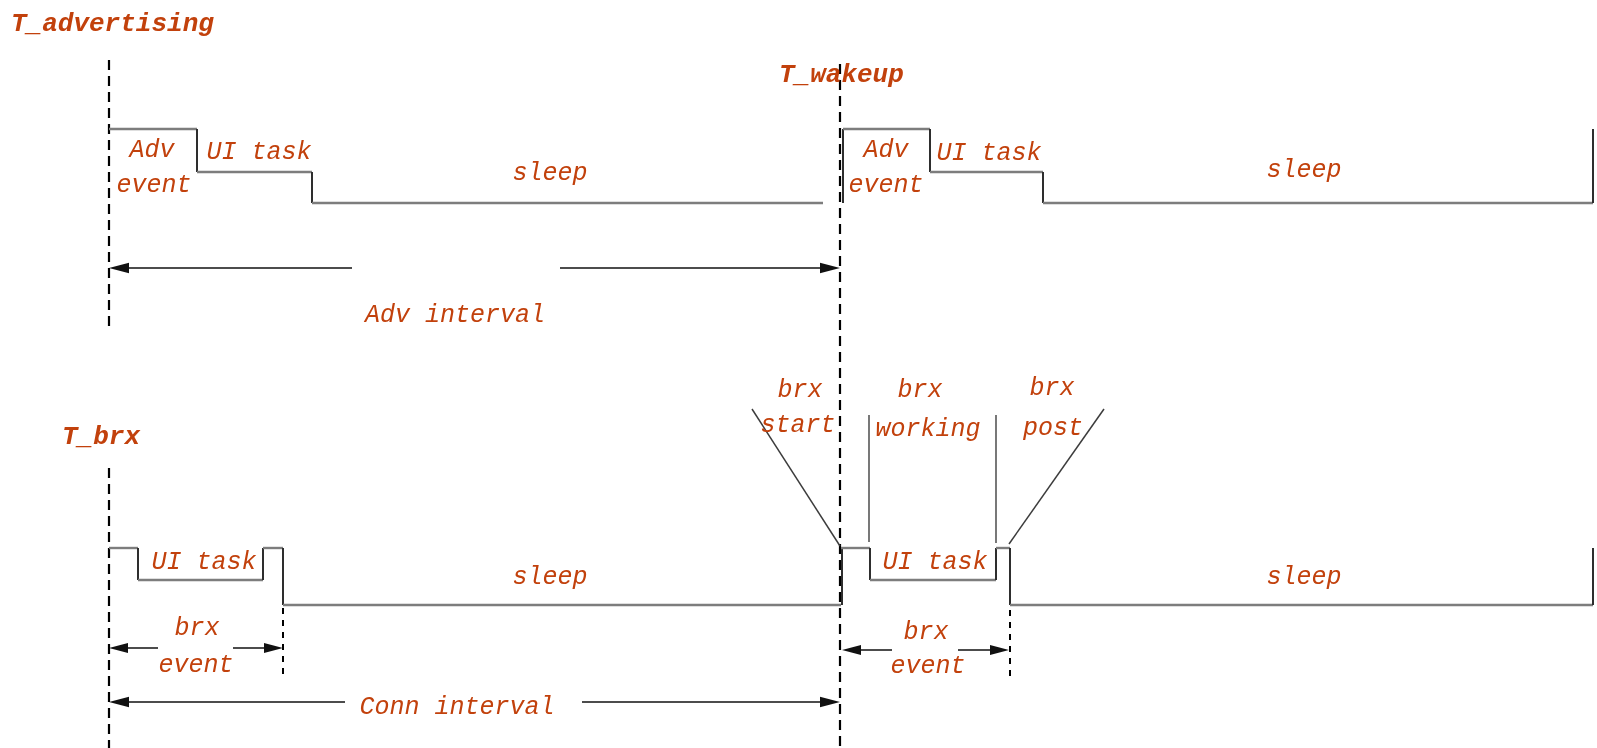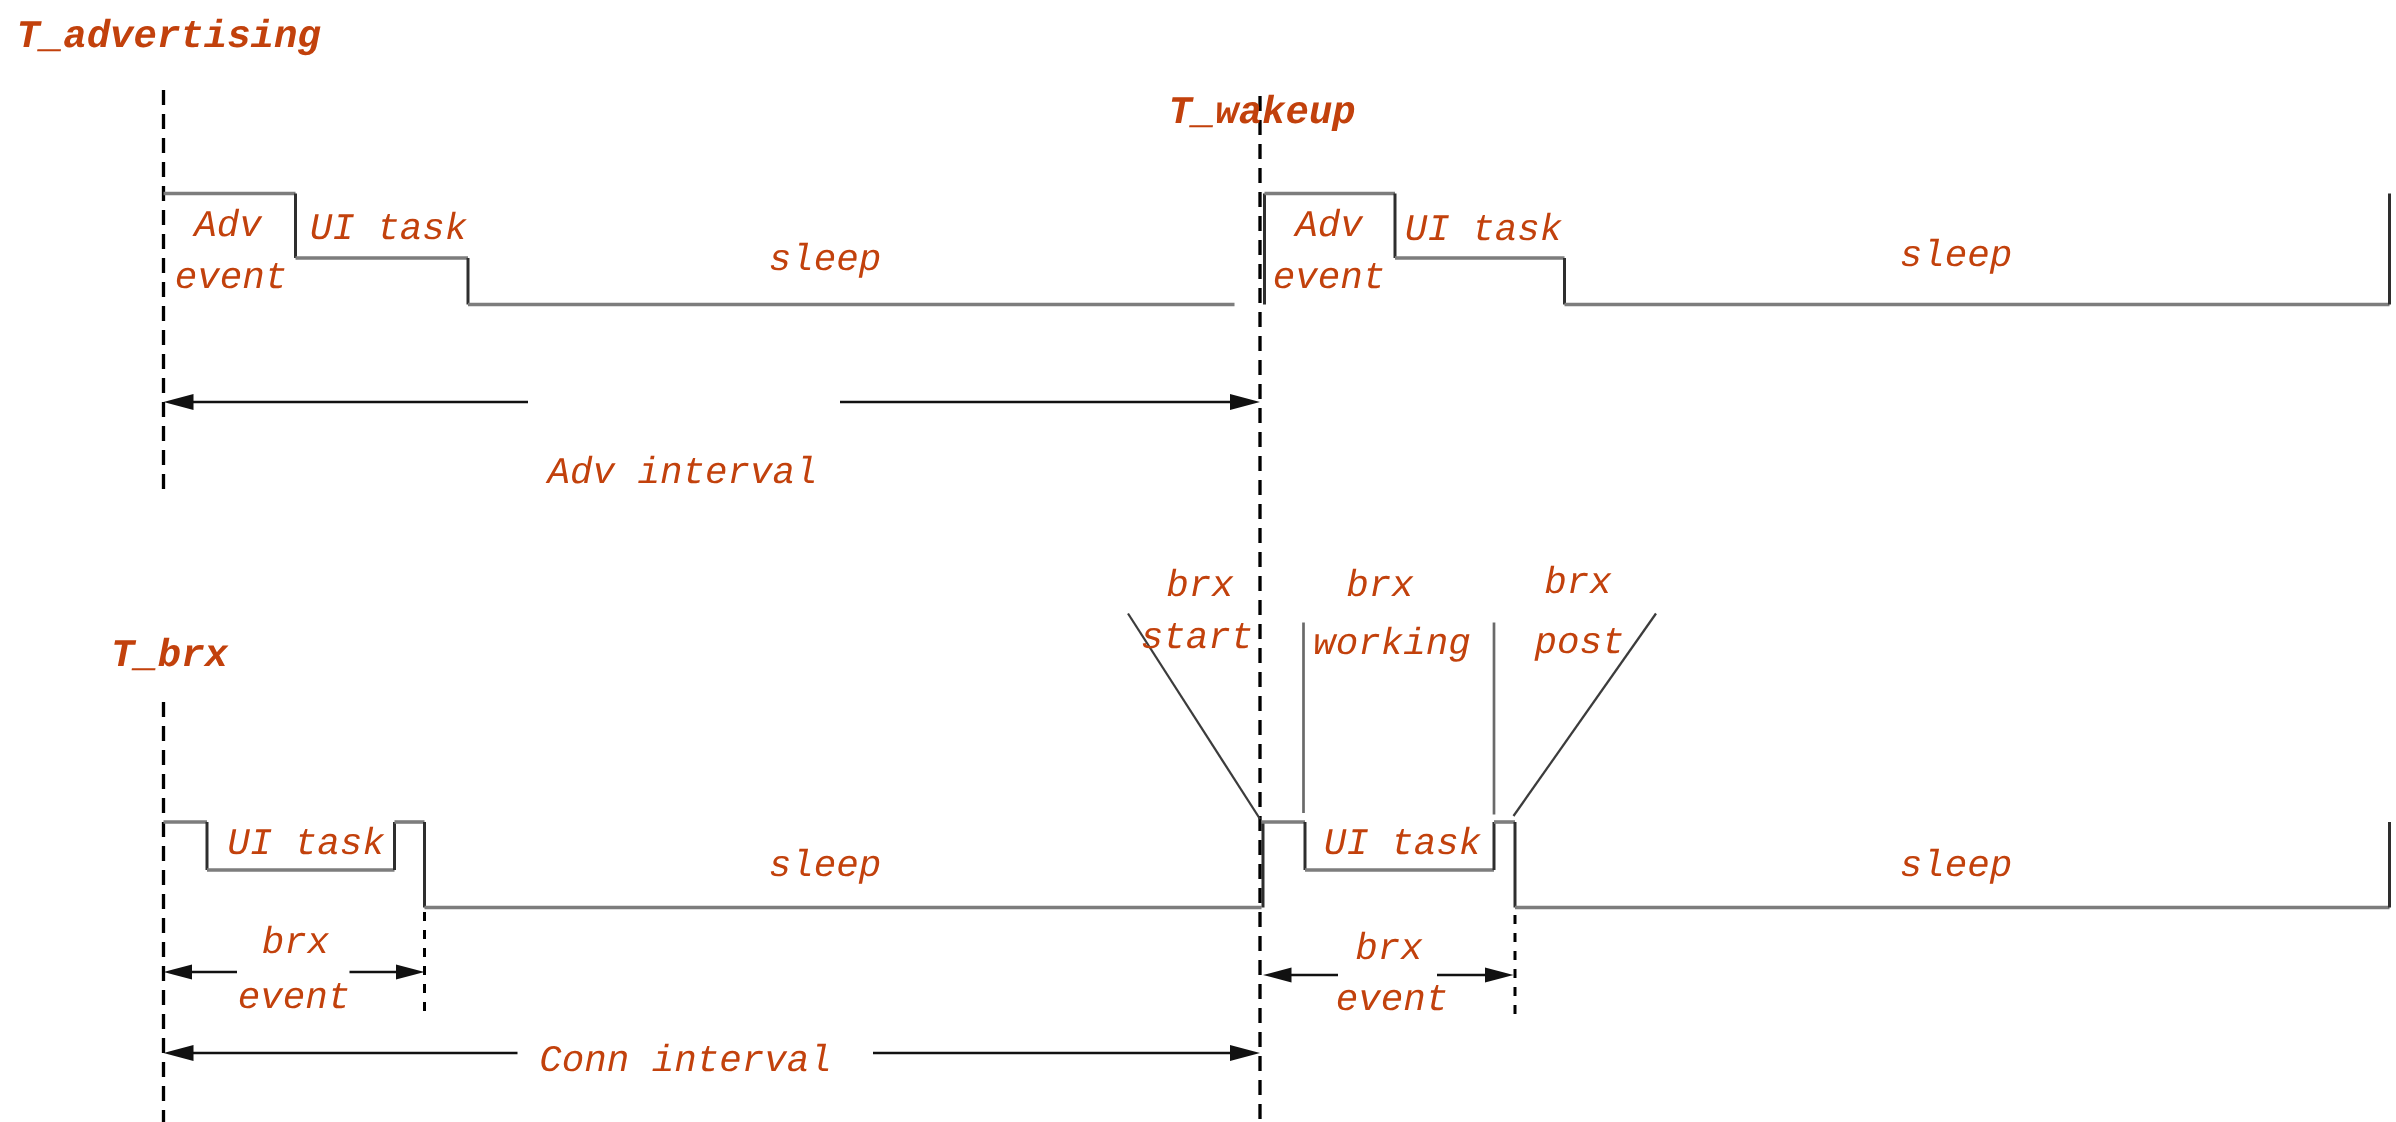--- a/index.html
+++ b/index.html
@@ -123,21 +123,21 @@
     <g>
       <line class="guide" x1="869" y1="415" x2="869" y2="542"></line>
       <line class="guide" x1="996" y1="415" x2="996" y2="543"></line>
       <line class="callout" x1="752" y1="409" x2="840" y2="546"></line>
       <line class="callout" x1="1009" y1="544" x2="1104" y2="409"></line>
     </g>
   </svg>
 
   <div class="lbl marker" style="left:11px; top:10px;">T_advertising</div>
   <div class="lbl marker" style="left:779px; top:13px;margin-top:48px;">T_wakeup</div>
-  <div class="lbl marker" style="left:74px; top:423px;">T_brx</div>
+  <div class="lbl marker" style="left:62px; top:423px;">T_brx</div>
 
   <div class="lbl ctr" style="left:152px; top:151px;">Adv</div>
   <div class="lbl ctr" style="left:154px; top:186px;">event</div>
   <div class="lbl ctr" style="left:259px; top:153px;">UI task</div>
   <div class="lbl ctr" style="left:550px; top:174px;">sleep</div>
   <div class="lbl ctr" style="left:886px; top:151px;">Adv</div>
   <div class="lbl ctr" style="left:886px; top:186px;">event</div>
   <div class="lbl ctr" style="left:989px; top:154px;">UI task</div>
   <div class="lbl ctr" style="left:1304px; top:171px;">sleep</div>
   <div class="lbl ctr" style="left:455px; top:268px;margin-top:48px;">Adv interval</div>

